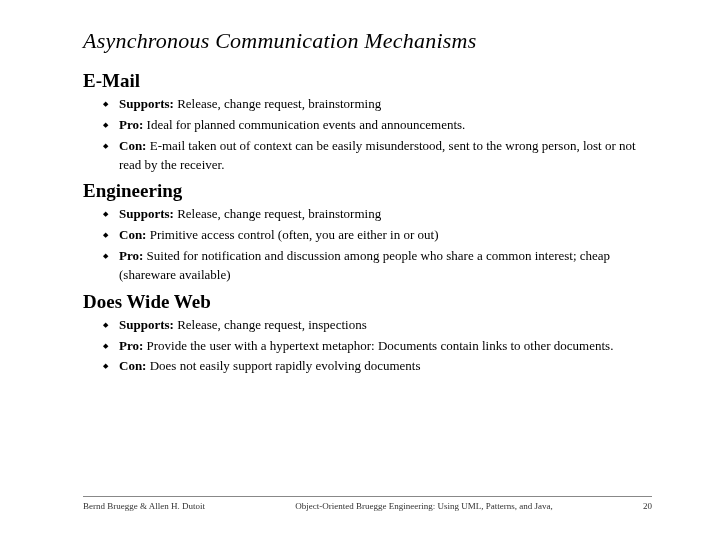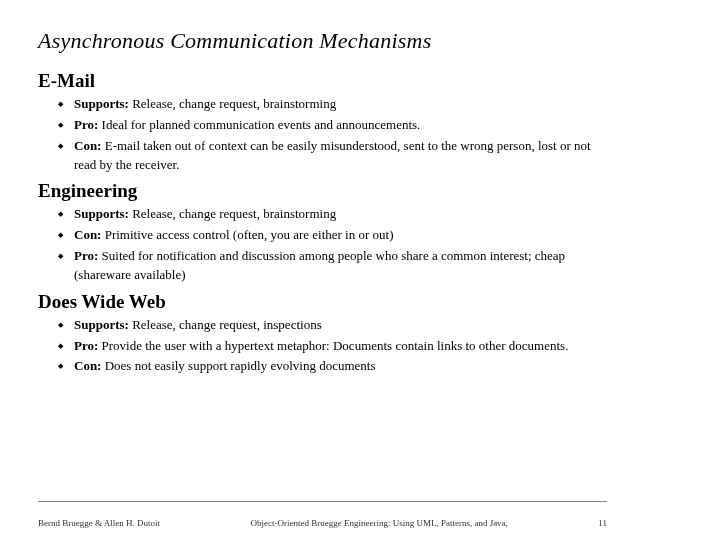--- a/index.html
+++ b/index.html
@@ -18,20 +18,21 @@
       overflow: hidden;
     }
 
     .page {
       width: 645px;
       height: 540px;
       padding: 28px 38px 18px 38px;
       display: flex;
       flex-direction: column;
       position: relative;
+      margin-left: 45px;
     }
 
     .title {
       font-size: 22px;
       font-style: italic;
       font-weight: normal;
       margin-bottom: 10px;
       letter-spacing: 0.01em;
     }
 
@@ -64,29 +65,29 @@
       top: 4px;
       color: #000;
     }
 
     .bold-start {
       font-weight: bold;
     }
 
     .footer {
       position: absolute;
-      bottom: 12px;
+      bottom: 29px;
       left: 38px;
       right: 38px;
       display: flex;
       justify-content: space-between;
       font-size: 9px;
       color: #333;
       border-top: 1px solid #888;
-      padding-top: 16px;
+      padding-top: 4px;
     }
 
     .footer-center {
       text-align: center;
       flex: 1;
     }
   </style>
 </head>
 <body>
 
@@ -111,16 +112,16 @@
       <ul class="bullet-list">
         <li><span class="bold-start">Supports:</span> Release, change request, inspections</li>
         <li><span class="bold-start">Pro:</span> Provide the user with a hypertext metaphor: Documents contain links to other documents.</li>
         <li><span class="bold-start">Con:</span> Does not easily support rapidly evolving documents</li>
       </ul>
     </div>
 
   <div class="footer">
     <span>Bernd Bruegge &amp; Allen H. Dutoit</span>
     <span class="footer-center">Object-Oriented Bruegge Engineering: Using UML, Patterns, and Java,</span>
-    <span>11</span>
+    <span>20</span>
   </div>
 
 </div>
 
 </body></html>

